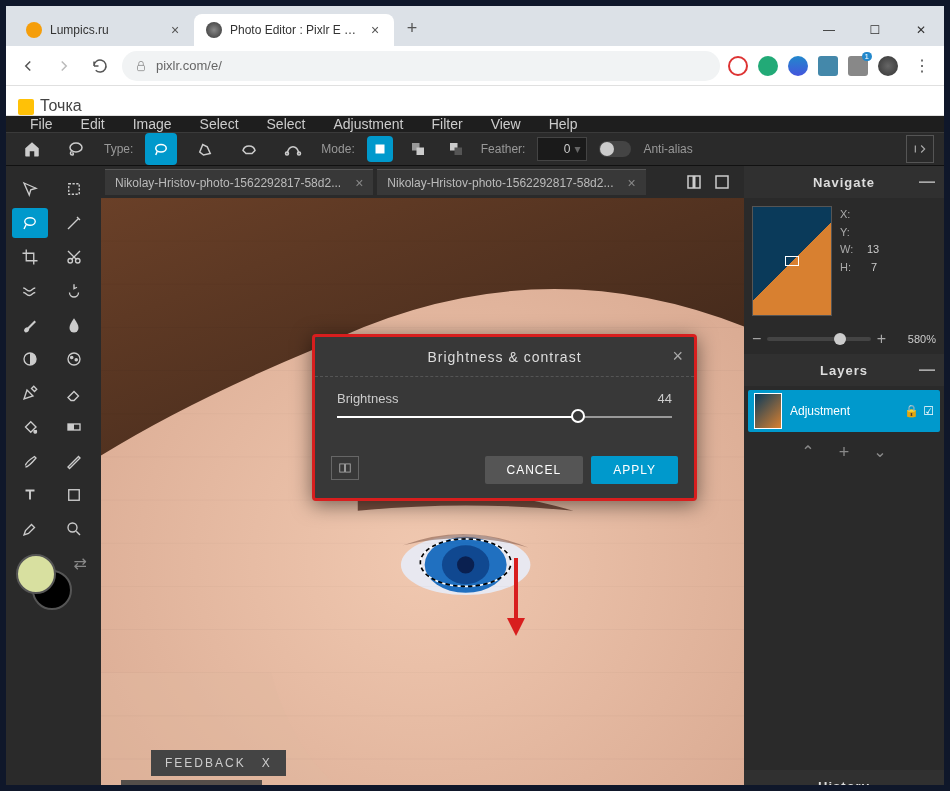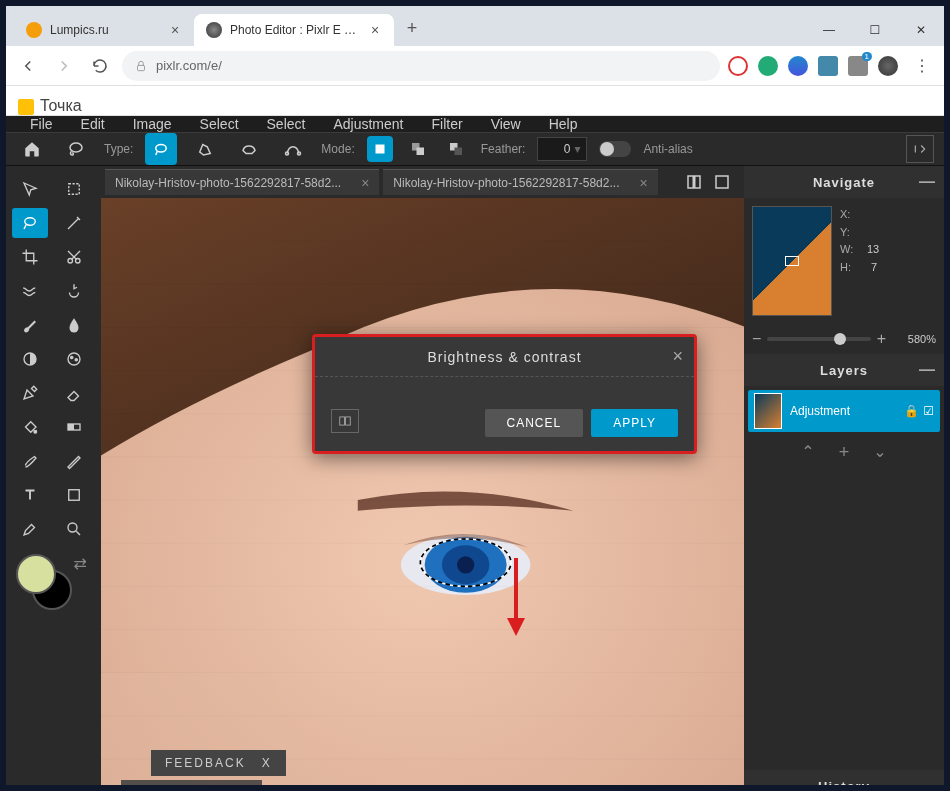--- a/index.html
+++ b/index.html
@@ -52,21 +52,21 @@
 .tcell.sel { background: #0099cc; }
 .tcell svg { width: 18px; height: 18px; stroke: #ccc; fill: none; stroke-width: 1.8; }
 .tcell.sel svg { stroke: #fff; }
 .swatches { margin-top: 10px; position: relative; height: 60px; }
 .sw1 { width: 40px; height: 40px; border-radius: 50%; background: #d8e0a0; position:absolute; top:0; left:4px; border: 2px solid #555; }
 .sw2 { width: 40px; height: 40px; border-radius: 50%; background: #000; position:absolute; top:16px; left:20px; border: 2px solid #555; }
 .swapbtn { position: absolute; top: 0; right: 8px; color: #888; }
 
 .center { flex: 1; display: flex; flex-direction: column; }
 .doctabs { height: 32px; background: #2a2a2a; display: flex; align-items: center; padding: 0 4px; gap: 4px; }
-.doctab { height: 26px; background: #383838; padding: 0 10px; color: #bbb; font-size: 12px; display: flex; align-items: center; gap: 20px; border-top: 1px solid #555; }
+.doctab { height: 26px; background: #383838; padding: 0 10px; color: #bbb; font-size: 12px; display: flex; align-items: center; gap: 14px; border-top: 1px solid #555; }
 .doctab .x { color: #888; font-size: 14px; }
 .layoutbtns { margin-left: auto; display: flex; gap: 4px; padding-right: 6px; }
 
 .canvas-area { flex: 1; position: relative; background: #1a1a1a; overflow: hidden; }
 .status { position: absolute; bottom: 4px; left: 20px; background: rgba(60,60,60,.85); color: #ccc; font-size: 11px; padding: 3px 10px; }
 .feedback { position: absolute; bottom: 26px; left: 50px; background: #444; color: #ccc; font-size: 12px; letter-spacing: 2px; padding: 6px 14px; }
 
 
 .right { width: 200px; background: #2a2a2a; display: flex; flex-direction: column; }
 .panel-head { height: 32px; background: #303030; color: #ddd; font-size: 13px; font-weight: bold; display: flex; align-items: center; justify-content: center; position: relative; letter-spacing: 1px; }
@@ -511,20 +511,30 @@
         </div>
       </div>
     </div>
 
     <div class="dialog">
       <div class="dlg-title">
         <span>Brightness &amp; contrast</span>
         <span class="dlg-close">×</span>
       </div>
       <div class="dlg-body">
+        <div class="dlg-row">
+          <div class="dlg-row-head">
+            <span>Brightness</span>
+            <span>44</span>
+          </div>
+          <div class="slider">
+            <div class="slider-fill" style="width:72%"></div>
+            <div class="slider-handle" style="left:72%"></div>
+          </div>
+        </div>
       </div>
       <div class="dlg-foot">
         <div class="dlg-compare">
             <svg viewBox="0 0 24 24">
               <rect x="3" y="5" width="8" height="14"></rect>
               <rect x="13" y="5" width="8" height="14"></rect>
             </svg>
           </div>
         <div class="dlg-btn cancel">CANCEL</div>
         <div class="dlg-btn apply">APPLY</div>

